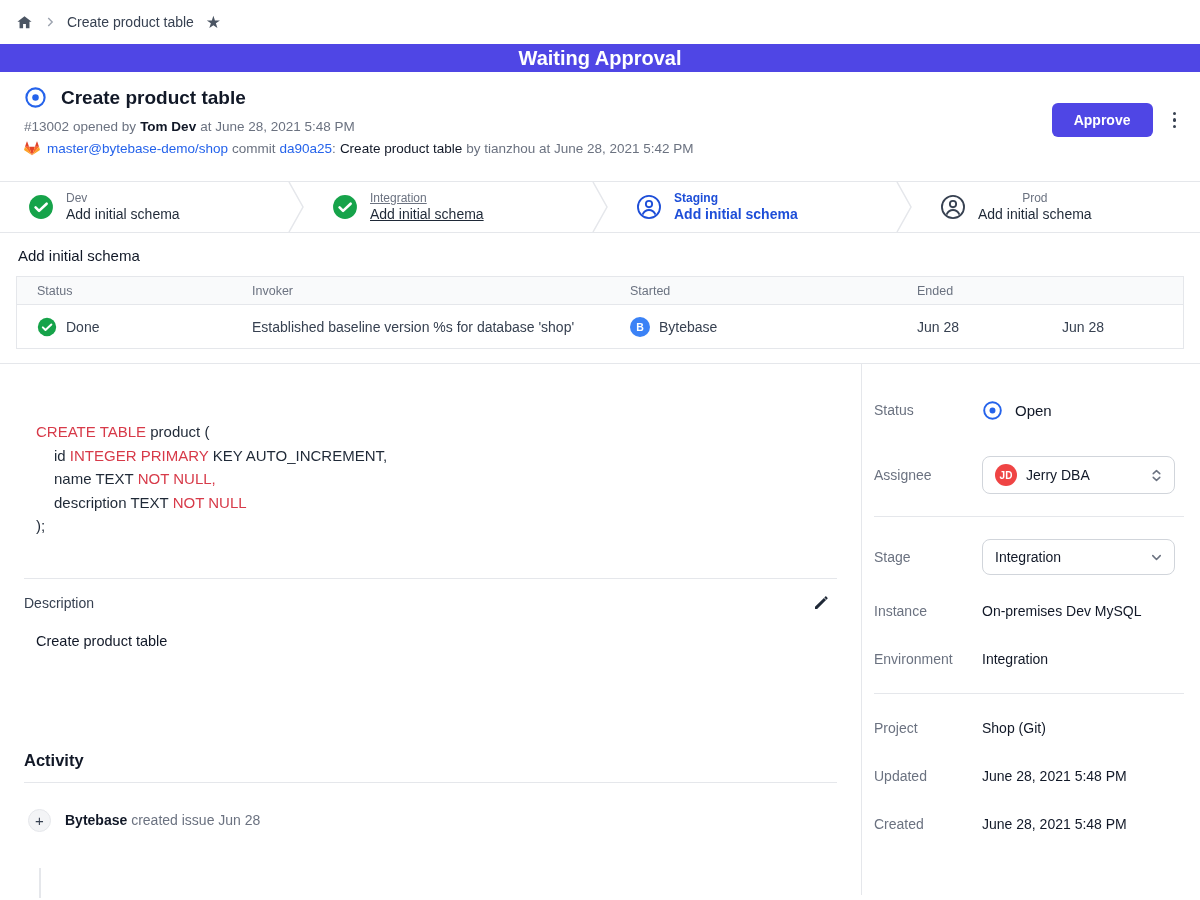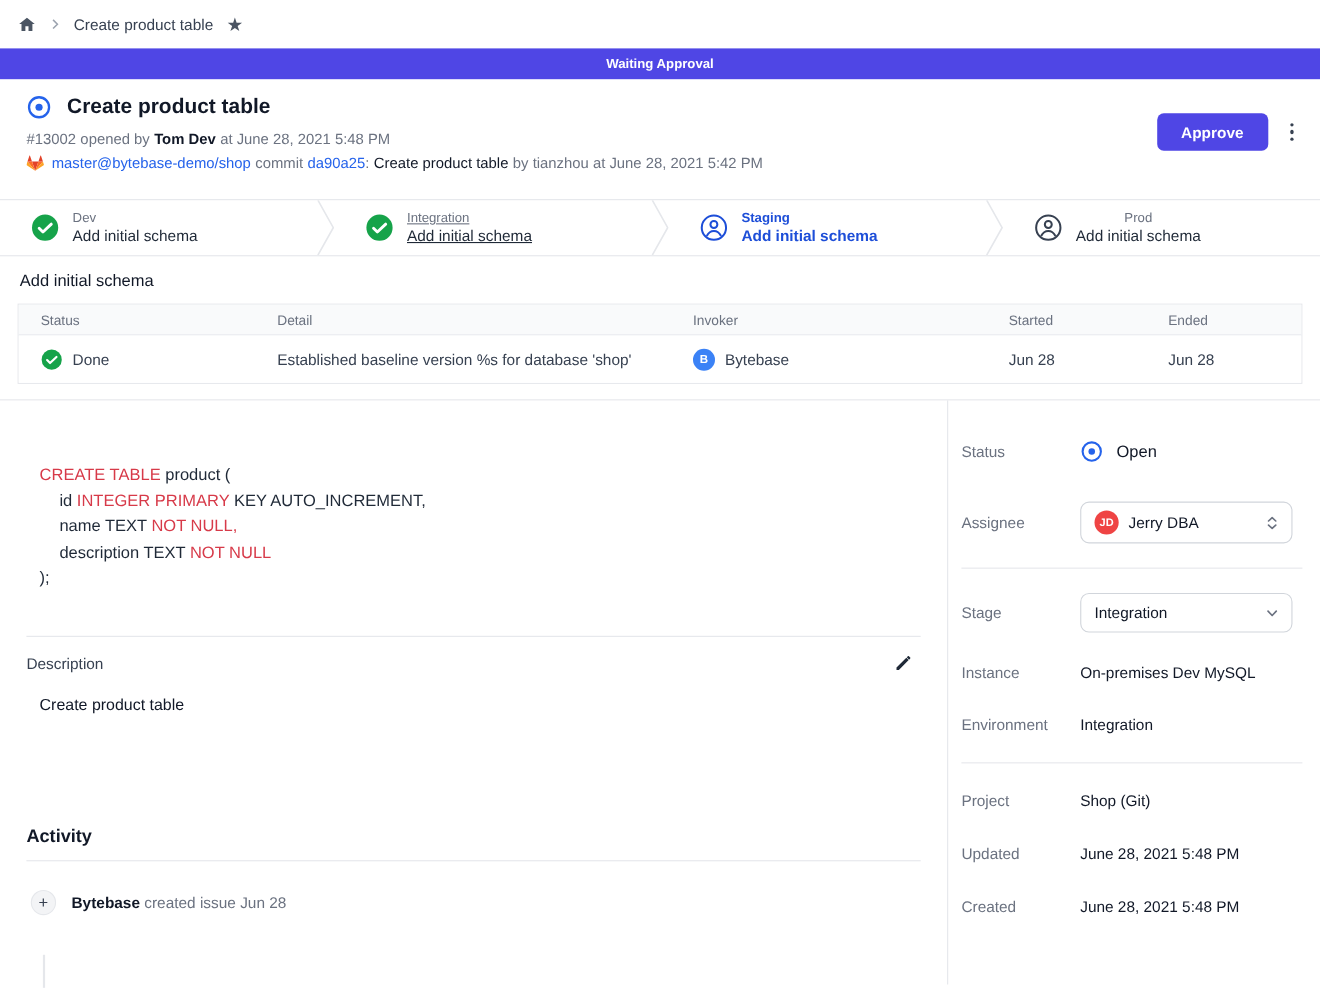--- a/index.html
+++ b/index.html
@@ -5,21 +5,21 @@
   * { margin:0; padding:0; box-sizing:border-box; }
   html,body { width:1200px; height:900px; overflow:hidden; background:#fff;
     font-family:"Liberation Sans", sans-serif; color:#1f2937; }
 
   
   .breadcrumb { height:44px; display:flex; align-items:center; padding:0 16px; gap:10px; background:#fff; }
   .breadcrumb .crumb-text { font-size:14px; color:#374151; }
   .breadcrumb .star { font-size:17px; color:#4b5563; line-height:1; margin-left:2px; }
 
   
-  .banner { height:28px; background:#4f46e5; color:#fff; font-size:12px; font-weight:bold;
+  .banner { height:28px; background:#4f46e5; color:#fff; font-size:20px; font-weight:bold;
     display:flex; align-items:center; justify-content:center; }
 
   
   .issue-header { padding:14px 24px 0 24px; height:109px; position:relative; }
   .title-row { display:flex; align-items:center; gap:14px; }
   .title-row h1 { font-size:19px; font-weight:bold; color:#111827; }
   .meta { font-size:13.5px; color:#6b7280; margin-top:10px; display:flex; align-items:center; gap:4px; }
   .meta .dark { color:#111827; font-weight:bold; }
   .meta .semi { color:#111827; }
   .meta a { color:#2563eb; text-decoration:none; }
@@ -221,21 +221,20 @@
       <span class="task">Add initial schema</span>
     </span>
   </div>
 </div>
 
 <div class="task-section">
   <h2>Add initial schema</h2>
   <div class="task-table">
     <div class="tt-row tt-head">
       <div>Status</div>
-      <div>Detail</div>
       <div>Invoker</div>
       <div>Started</div>
       <div>Ended</div>
     </div>
     <div class="tt-row tt-body">
       <div>
         <span style="display:flex">
           <svg width="20" height="20" viewBox="0 0 24 24">
               <circle cx="12" cy="12" r="11" fill="#16a34a"></circle>
               <path d="M7 12.4l3.2 3.2L17.2 9" fill="none" stroke="#fff" stroke-width="2.4" stroke-linecap="round" stroke-linejoin="round"></path>

